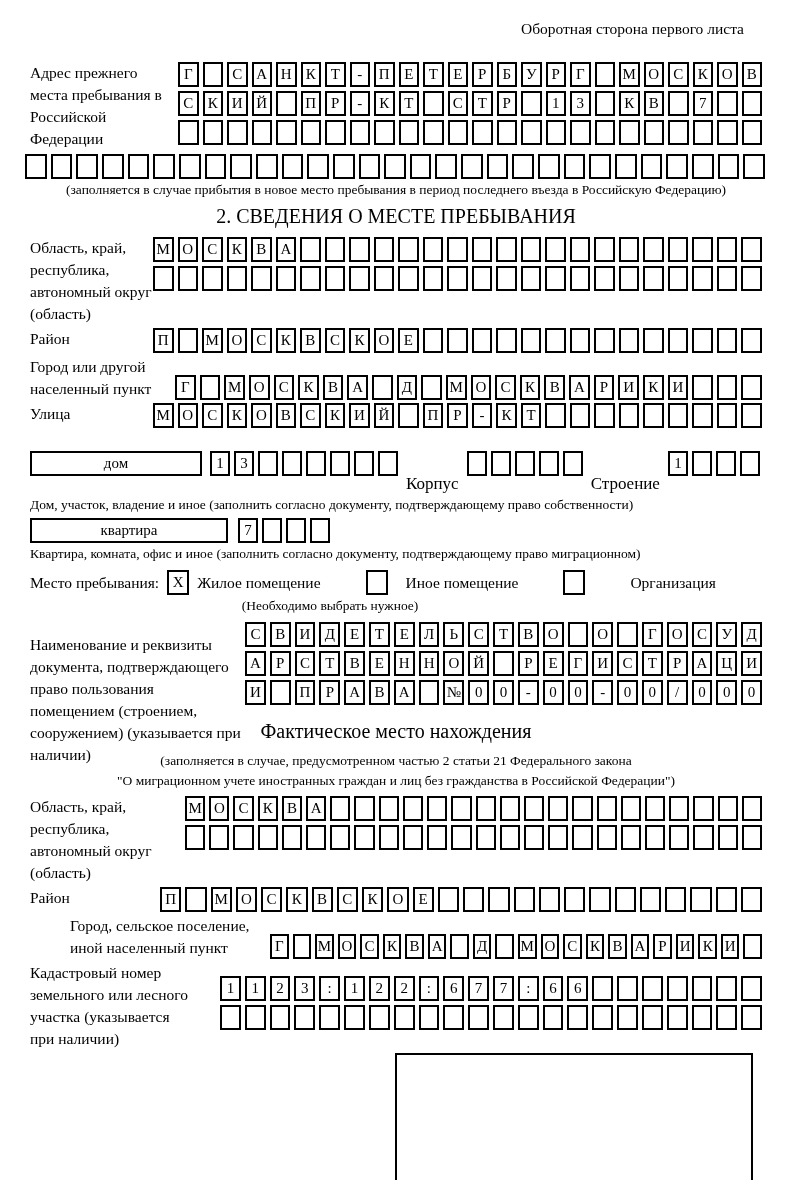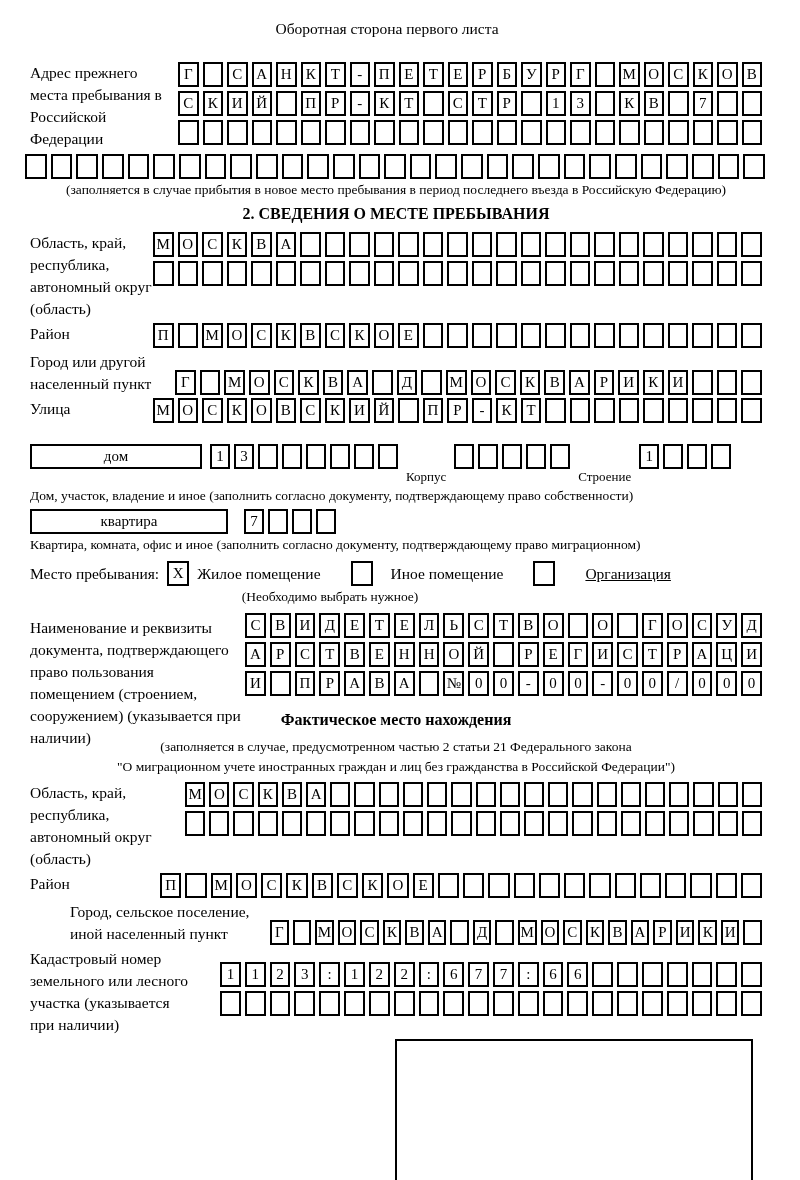--- a/index.html
+++ b/index.html
@@ -3,21 +3,21 @@
 <meta charset="utf-8">
 <style>
   * { box-sizing: border-box; }
   body { margin: 0; background: #fff; }
   .page {
     width: 800px; height: 1180px; overflow: hidden;
     padding: 12px 38px 0 30px;
     font-family: "Liberation Serif", "DejaVu Serif", serif;
     color: #000; background: #fff;
   }
-  .page-title { text-align: center; font-size: 15.5px; padding-right: 18px; margin: 8px 0 24px; }
+  .page-title { text-align: right; font-size: 15.5px; padding-right: 18px; margin: 8px 0 24px; }
 
   .frow { display: flex; align-items: flex-start; margin-bottom: 3px; }
   .frow.vcenter { align-items: flex-end; }
   .flabel { flex-shrink: 0; font-size: 15.5px; line-height: 1.42; }
 
   .grid { display: grid; column-gap: 4px; }
   .gstack .grid + .grid { margin-top: 4px; }
   .cell {
     height: 25px; border: 2px solid #000; background: #fff;
     display: flex; align-items: center; justify-content: center;
@@ -27,44 +27,44 @@
   .w-prev-label { width: 148px; }
   .w-prev-grid  { width: 584px; }
   .full-row     { width: 740px; margin-left: -5px; margin-top: 4px; }
 
   .w-s2-label { width: 123px; }
   .w-s2-grid  { width: 609px; }
   .w-s2-gorod-grid { width: 587px; margin-left: 22px; }
 
   .note { font-size: 13.5px; }
   .center { text-align: center; }
-  .h-bold { font-weight: bold; font-size: 16px; }
+  .h-bold { font-weight: normal; font-size: 20px; }
   .heading2 { margin: 7px 0 9px; }
 
   .dom-row { display: flex; align-items: center; column-gap: 8px; margin: 5px 0 3px; }
   .field-box {
     border: 2px solid #000; height: 25px; background: #fff;
     display: flex; align-items: center; justify-content: center; font-size: 15px;
   }
   .dom-box { width: 172px; }
   .kv-box  { width: 198px; }
   .g8 { width: 188px; } .g5 { width: 116px; } .g4 { width: 92px; }
-  .inline-label { font-size: 13px; white-space: nowrap; margin-top: 41px; }
+  .inline-label { font-size: 17px; white-space: nowrap; margin-top: 41px; }
   .caption-left { margin: 2px 0 4px; }
 
   .mesto-row { display: flex; align-items: center; margin-top: 8px; font-size: 15.5px; }
-  .mesto-row .sp-s { margin-left: 8px; } .mesto-row .sp-m { margin-left: 18px; } .mesto-row .sp-l { margin-left: 30px; text-decoration: underline; }
+  .mesto-row .sp-s { margin-left: 8px; } .mesto-row .sp-m { margin-left: 18px; } .mesto-row .sp-l { margin-left: 45px; }
   .checkbox {
     width: 22px; height: 25px; border: 2px solid #000;
     display: flex; align-items: center; justify-content: center; font-size: 15px;
   }
   .mesto-note { width: 600px; text-align: center; margin: 3px 0 8px; }
 
   .doc-row { position: relative; height: 94px; margin-top: 5px; }
-  .doc-label { position: absolute; left: 0; top: 4px; width: 212px; font-size: 15.5px; line-height: 1.42; }
+  .doc-label { position: absolute; left: 0; top: 12px; width: 212px; font-size: 15.5px; line-height: 1.42; }
   .w-doc-grid { width: 517px; margin-left: 215px; }
 
   .fact-head { margin: 4px 0 8px; }
   .fact-notes { line-height: 1.45; margin-bottom: 6px; }
 
   .w-f-label { width: 130px; }
   .w-f-oblast-grid { width: 577px; margin-left: 25px; }
   .w-f-raion-grid  { width: 602px; }
   .w-f-gorod-label { width: 200px; margin-left: 40px; }
   .w-f-gorod-grid  { width: 532px; }
@@ -372,21 +372,21 @@
     <div class="inline-label">Строение</div>
     <div class="grid g4" style="grid-template-columns: repeat(4, 1fr);">
         <div class="cell">1</div>
         <div class="cell"></div>
         <div class="cell"></div>
         <div class="cell"></div>
       </div>
   </div>
   <div class="note caption-left">Дом, участок, владение и иное (заполнить согласно документу, подтверждающему право собственности)</div>
 
-  <div class="dom-row" style="column-gap:16px;">
+  <div class="dom-row" style="column-gap:10px;">
     <div class="field-box kv-box">квартира</div>
     <div class="grid g4" style="grid-template-columns: repeat(4, 1fr);">
         <div class="cell">7</div>
         <div class="cell"></div>
         <div class="cell"></div>
         <div class="cell"></div>
       </div>
   </div>
   <div class="note caption-left">Квартира, комната, офис и иное (заполнить согласно документу, подтверждающему право миграционном)</div>
 

